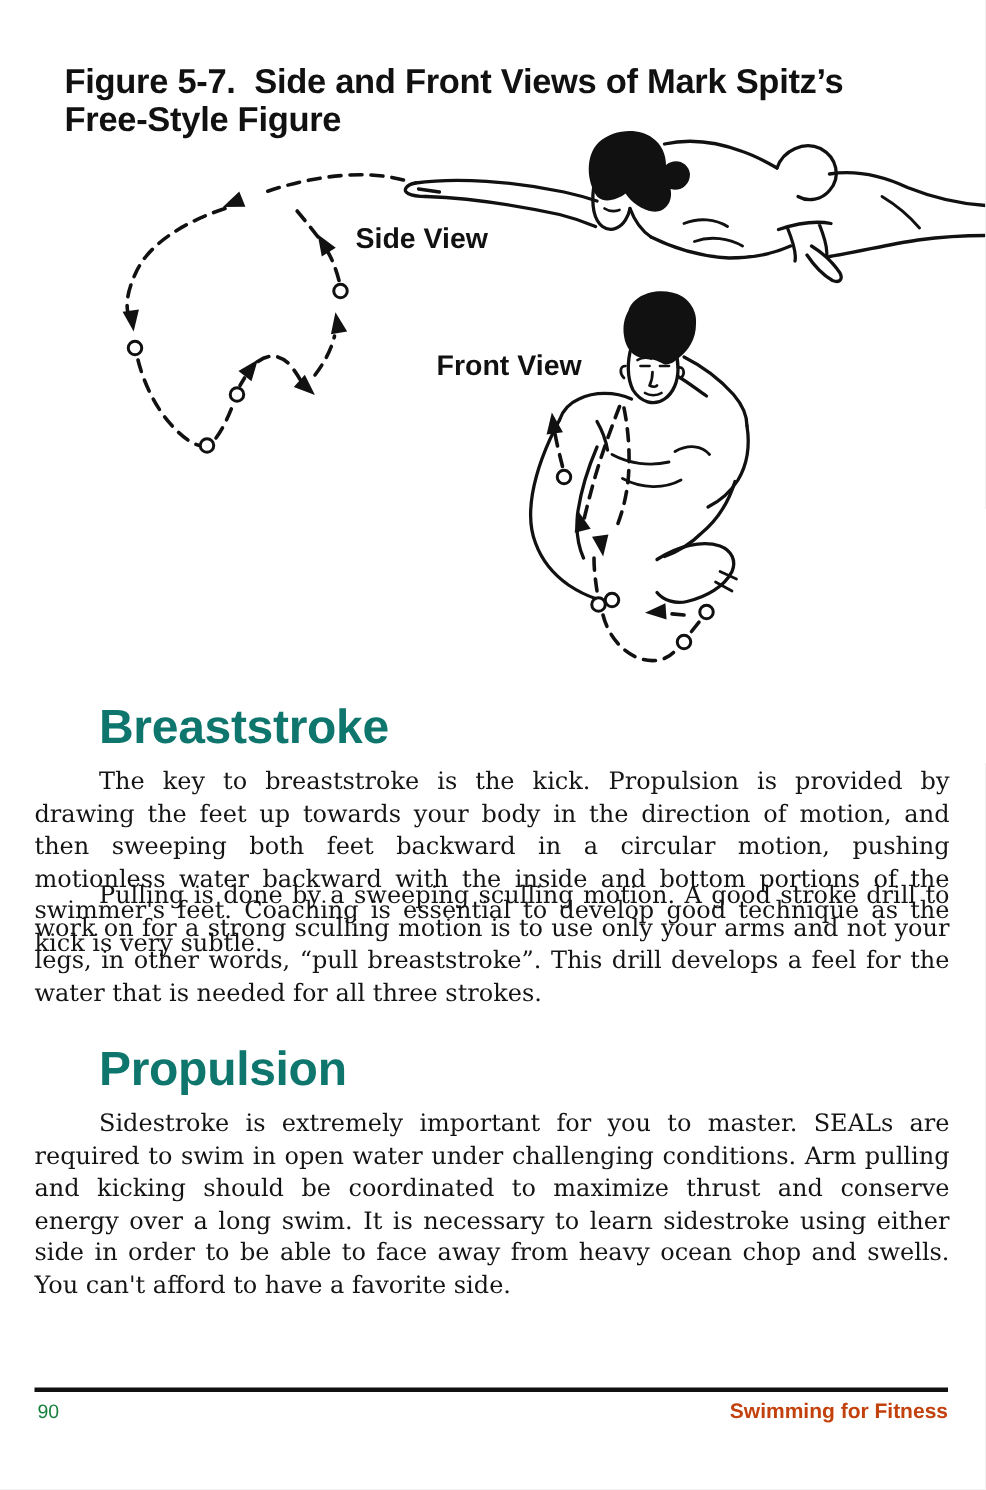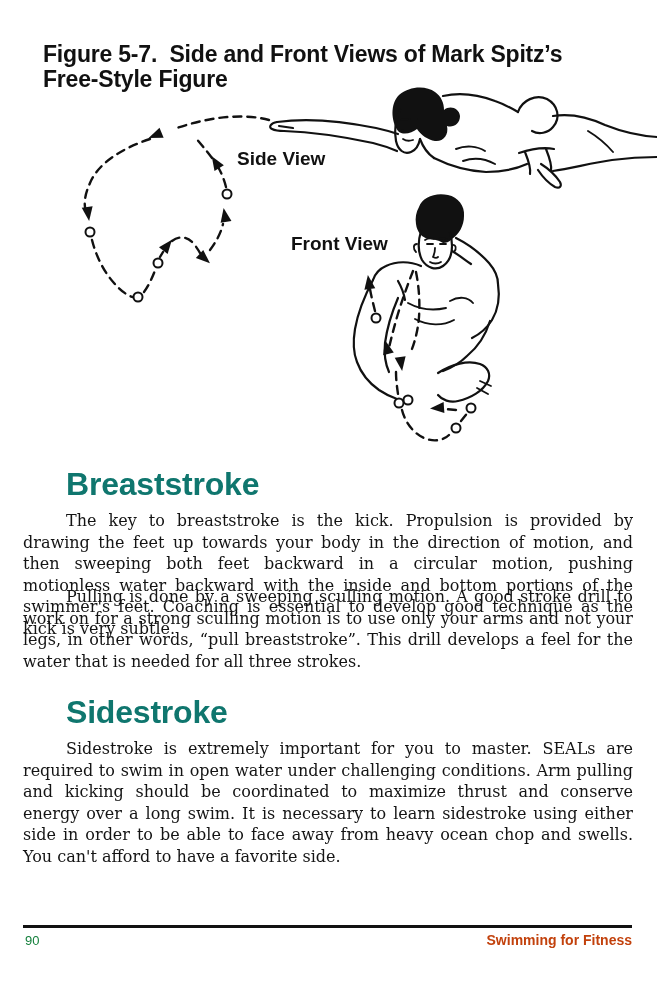--- a/index.html
+++ b/index.html
@@ -161,21 +161,21 @@
     </g>
     <text class="svg-label" x="291" y="250" stroke="none">Front View</text>
   </svg>
 
   <h2 class="sec-heading" style="top:471px">Breaststroke</h2>
 
   <p class="body-par" style="top:510px">The key to breaststroke is the kick. Propulsion is provided by drawing the feet up towards your body in the direction of motion, and then sweeping both feet backward in a circular motion, pushing motionless water backward with the inside and bottom portions of the swimmer's feet. Coaching is essential to develop good technique as the kick is very subtle.</p>
 
   <p class="body-par" style="top:586px">Pulling is done by a sweeping sculling motion. A good stroke drill to work on for a strong sculling motion is to use only your arms and not your legs, in other words, “pull breaststroke”. This drill develops a feel for the water that is needed for all three strokes.</p>
 
-  <h2 class="sec-heading" style="top:699px">Sidestroke</h2>
+  <h2 class="sec-heading" style="top:699px">Propulsion</h2>
 
   <p class="body-par" style="top:738px">Sidestroke is extremely important for you to master. SEALs are required to swim in open water under challenging conditions. Arm pulling and kicking should be coordinated to maximize thrust and conserve energy over a long swim. It is necessary to learn sidestroke using either side in order to be able to face away from heavy ocean chop and swells. You can't afford to have a favorite side.</p>
 
   <div class="footer-rule"></div>
   <div class="page-number">90</div>
   <div class="book-title">Swimming for Fitness</div>
 
 </div>
 
 </body></html>

